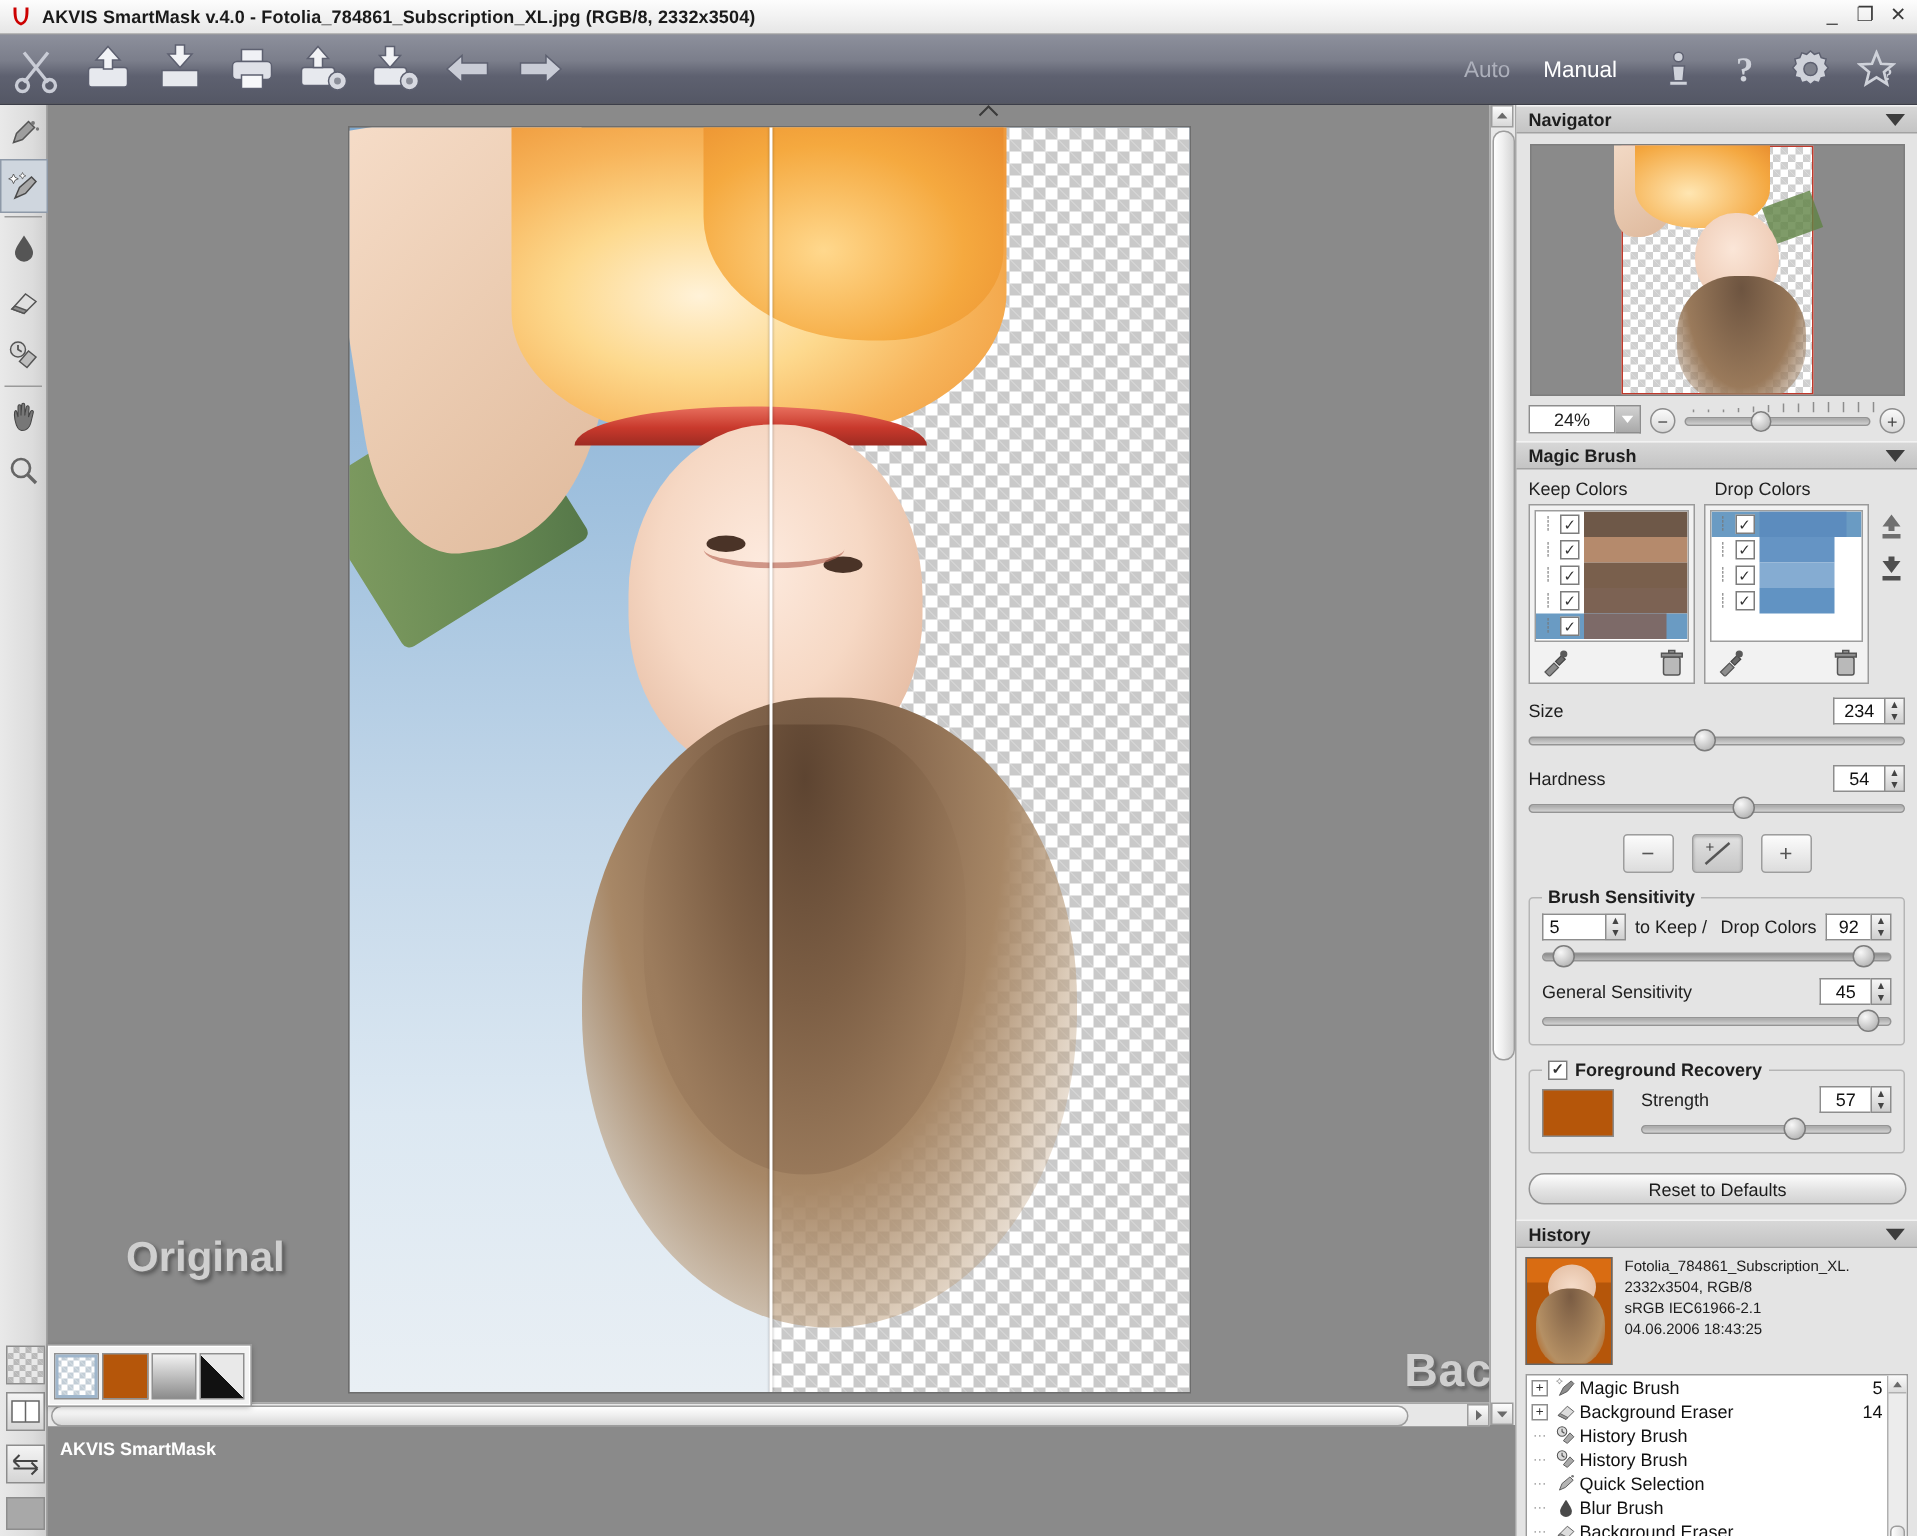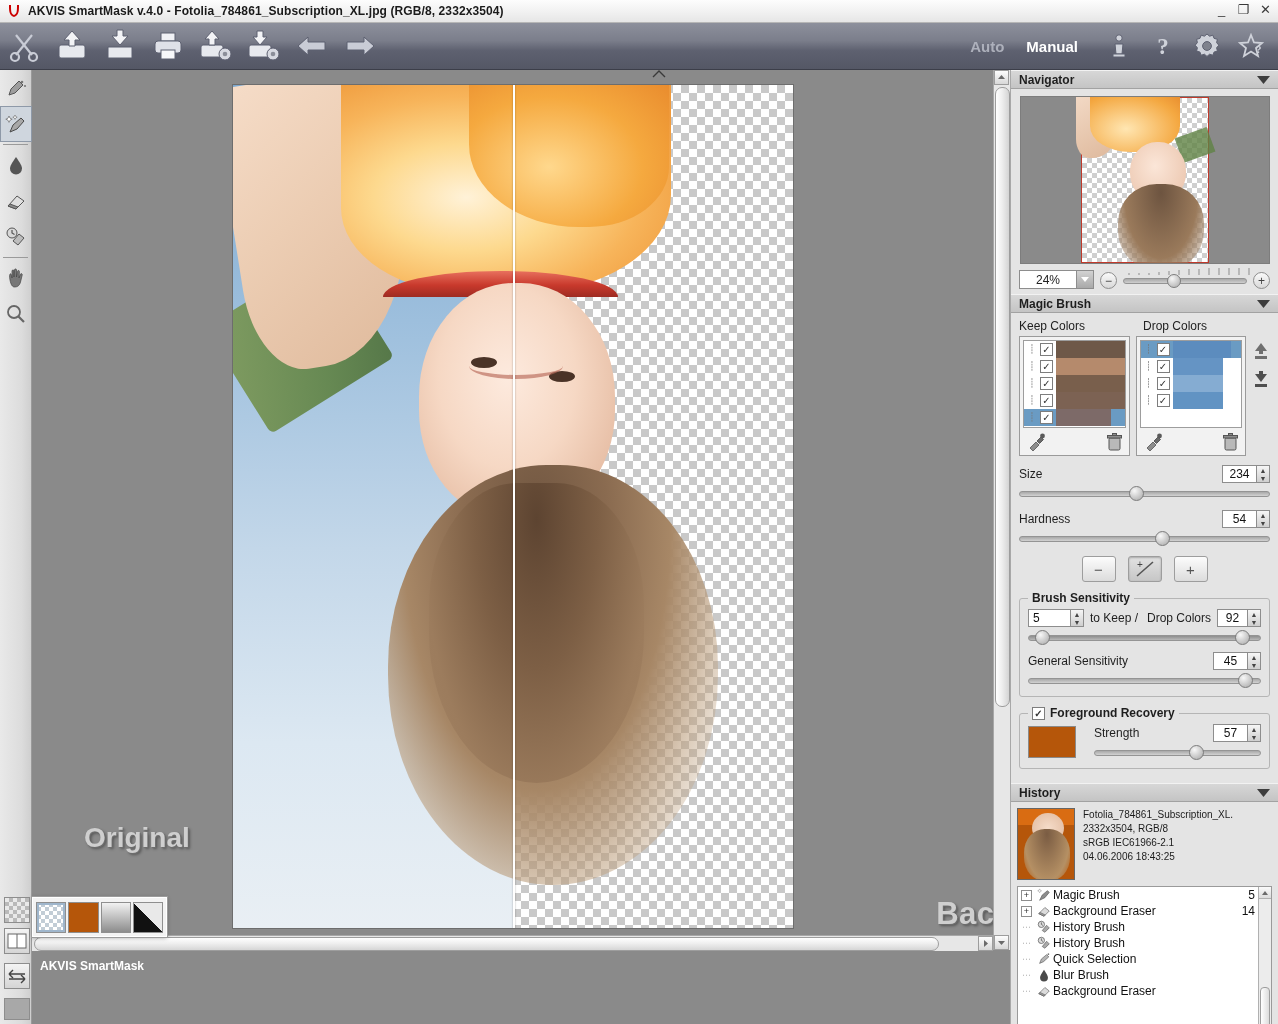--- a/index.html
+++ b/index.html
@@ -23,21 +23,21 @@
 
   
   .toolbar{
     height:47px; width:1278px;
     background:linear-gradient(to bottom,#8d909c 0%,#7b7e8b 38%,#5e6170 60%,#545765 100%);
     display:flex; align-items:center; position:relative; border-bottom:1px solid #3c3e49;
   }
   .tool-ic{ width:48px;height:44px; display:flex;align-items:center;justify-content:center; cursor:pointer;}
   .tool-ic svg{ display:block; }
   .mode-tabs{ position:absolute; right:200px; display:flex; gap:22px; align-items:center;}
-  .mode{ font-size:15px; color:#adb0bb; cursor:pointer;font-weight:bold;}
+  .mode{ font-size:15px; color:#adb0bb; cursor:pointer;}
   .mode.active{ color:#ffffff; }
   .right-ic{ position:absolute; display:flex; align-items:center; gap:14px; right:12px;}
   .right-ic div{ width:30px;height:30px;display:flex;align-items:center;justify-content:center;cursor:pointer;}
 
   
   .leftbar{
     position:absolute; left:0; top:70px; width:32px; height:954px;
     background:linear-gradient(to right,#e9e9e9,#dcdcdc 70%,#cfcfcf);
     border-right:1px solid #9a9a9a;
   }
@@ -806,20 +806,21 @@
           </div>
           <div class="slider">
             <div class="sl-bar"></div>
             <div class="sl-th" style="left:57%"></div>
           </div>
         </div>
       </div>
     </fieldset>
   </div>
 
+  <div class="resetbtn">Reset to Defaults</div>
 
   <div class="sect-head" style="margin-top:10px;">
     <span>History</span>
     <svg width="13" height="8" viewBox="0 0 13 8">
         <path d="M0 0 L13 0 L6.5 8 Z" fill="#3d3d3d"></path>
       </svg>
   </div>
 
   <div class="hist-info">
     <div class="hist-thumb">

